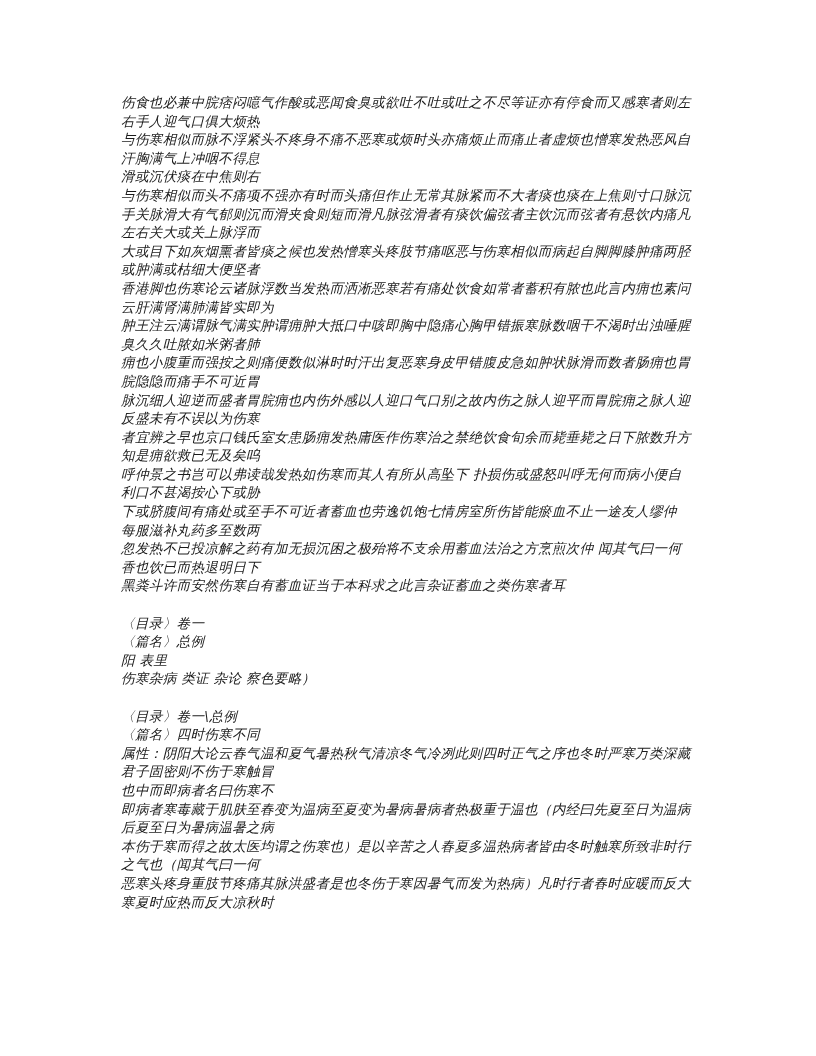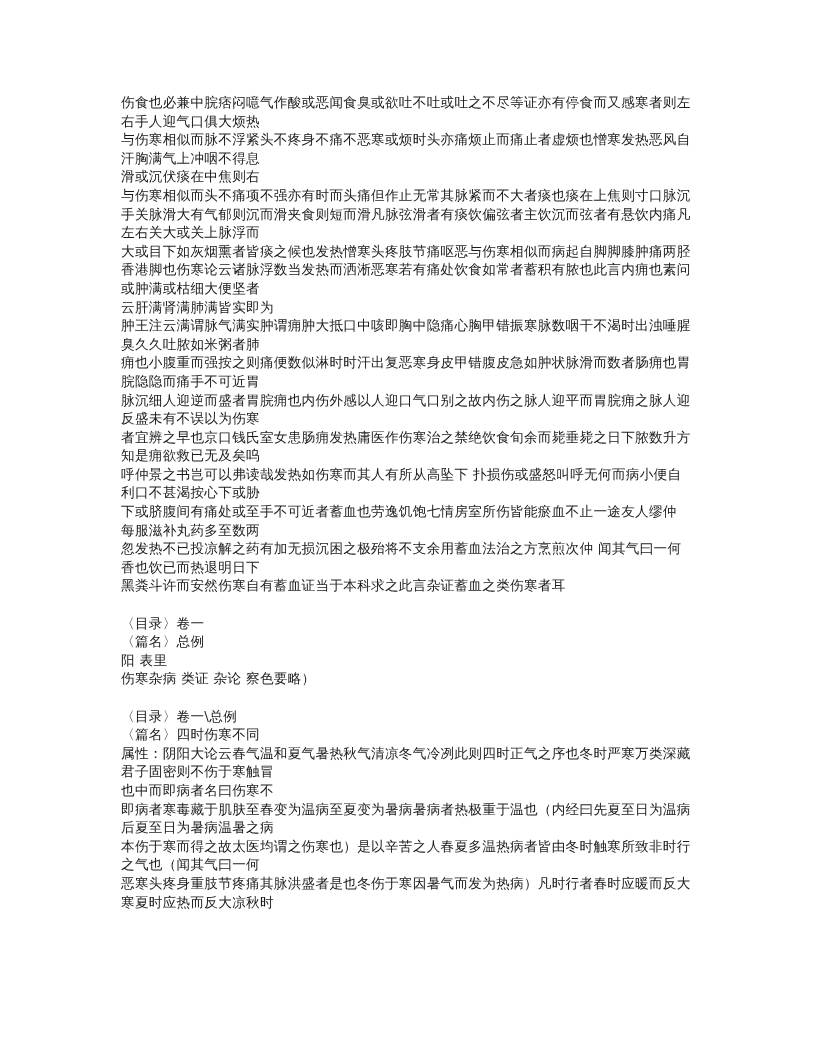--- a/index.html
+++ b/index.html
@@ -8,39 +8,39 @@
     position: absolute;
     left: 121px;
     top: 93px;
     width: 590px;
     font-family: "DejaVu Serif", "Liberation Serif", serif;
     font-size: 13.6px;
     line-height: 18.6px;
     color: #1a1a1a;
     letter-spacing: 0.3px;
   }
-  .line { white-space: pre; height: 18.6px; }
+  .line { white-space: pre; height: 18.6px; font-style: italic; }
   .blank { height: 18.6px; }
 </style>
 </head>
 <body>
 
 <div class="page">
   <div>
     <div class="line">伤食也必兼中脘痞闷噫气作酸或恶闻食臭或欲吐不吐或吐之不尽等证亦有停食而又感寒者则左</div>
     <div class="line">右手人迎气口俱大烦热</div>
     <div class="line">与伤寒相似而脉不浮紧头不疼身不痛不恶寒或烦时头亦痛烦止而痛止者虚烦也憎寒发热恶风自</div>
     <div class="line">汗胸满气上冲咽不得息</div>
     <div class="line">滑或沉伏痰在中焦则右</div>
     <div class="line">与伤寒相似而头不痛项不强亦有时而头痛但作止无常其脉紧而不大者痰也痰在上焦则寸口脉沉</div>
     <div class="line">手关脉滑大有气郁则沉而滑夹食则短而滑凡脉弦滑者有痰饮偏弦者主饮沉而弦者有悬饮内痛凡</div>
     <div class="line">左右关大或关上脉浮而</div>
     <div class="line">大或目下如灰烟熏者皆痰之候也发热憎寒头疼肢节痛呕恶与伤寒相似而病起自脚脚膝肿痛两胫</div>
+    <div class="line">或肿满或枯细大便坚者</div>
     <div class="line">香港脚也伤寒论云诸脉浮数当发热而洒淅恶寒若有痛处饮食如常者蓄积有脓也此言内痈也素问</div>
-    <div class="line">或肿满或枯细大便坚者</div>
     <div class="line">云肝满肾满肺满皆实即为</div>
     <div class="line">肿王注云满谓脉气满实肿谓痈肿大抵口中咳即胸中隐痛心胸甲错振寒脉数咽干不渴时出浊唾腥</div>
     <div class="line">臭久久吐脓如米粥者肺</div>
     <div class="line">痈也小腹重而强按之则痛便数似淋时时汗出复恶寒身皮甲错腹皮急如肿状脉滑而数者肠痈也胃</div>
     <div class="line">脘隐隐而痛手不可近胃</div>
     <div class="line">脉沉细人迎逆而盛者胃脘痈也内伤外感以人迎口气口别之故内伤之脉人迎平而胃脘痈之脉人迎</div>
     <div class="line">反盛未有不误以为伤寒</div>
     <div class="line">者宜辨之早也京口钱氏室女患肠痈发热庸医作伤寒治之禁绝饮食旬余而毙垂毙之日下脓数升方</div>
     <div class="line">知是痈欲救已无及矣呜</div>
     <div class="line">呼仲景之书岂可以弗读哉发热如伤寒而其人有所从高坠下 扑损伤或盛怒叫呼无何而病小便自</div>

